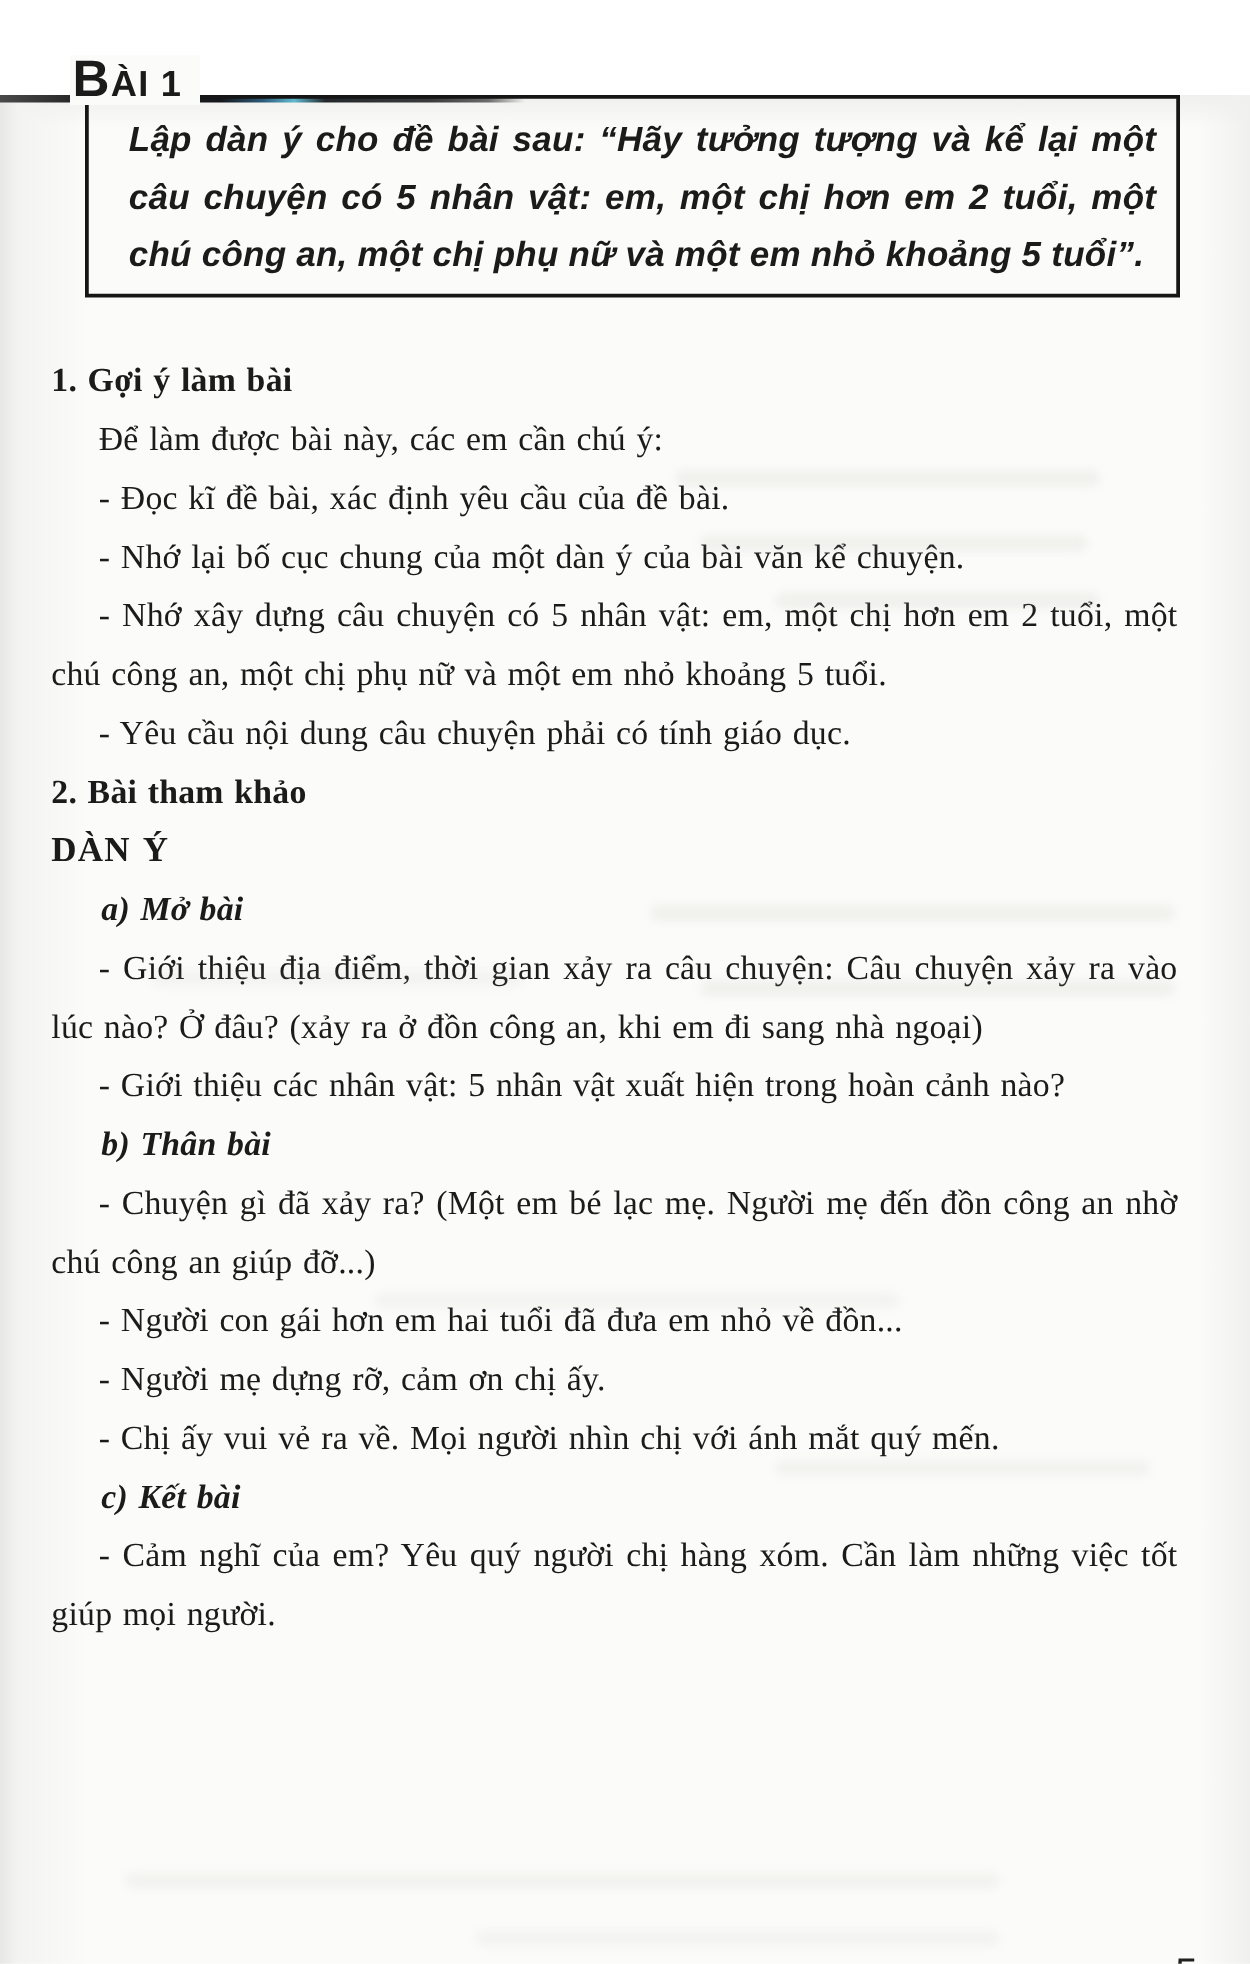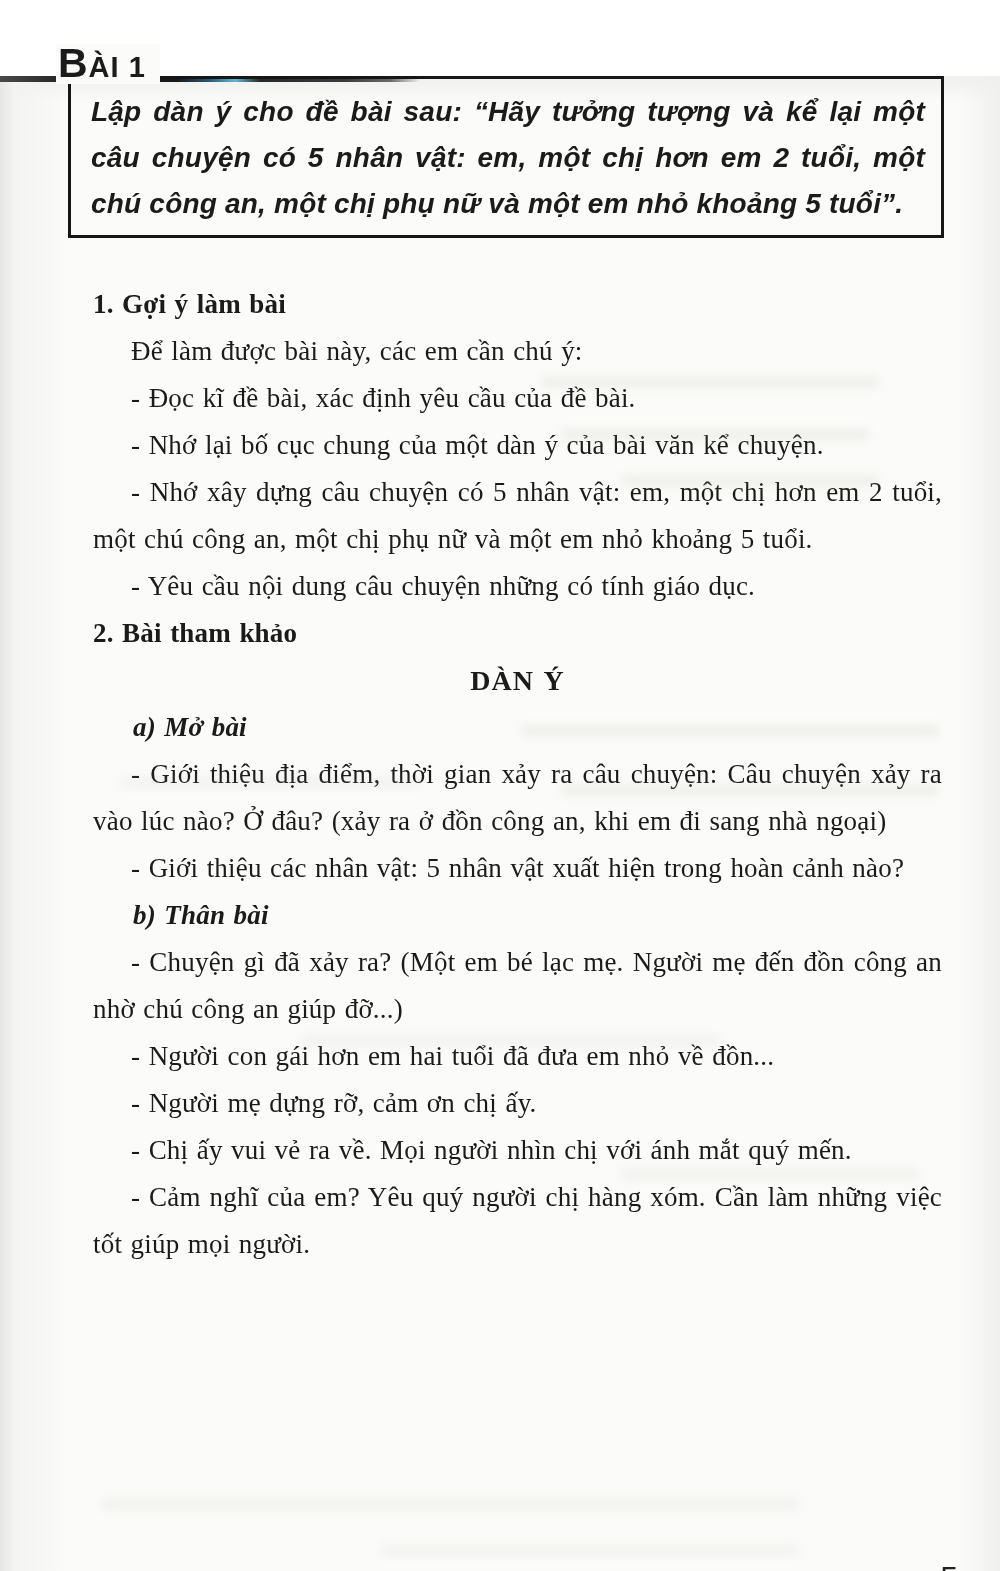--- a/index.html
+++ b/index.html
@@ -39,43 +39,43 @@
   .lesson-label {
     position:absolute; top:-32px; left:-12px;
     font-family:"Liberation Sans", sans-serif;
     font-weight:bold; font-size:29px; line-height:38px;
     letter-spacing:1px;
     background:#fbfbf9; padding:0 14px 0 2px; height:40px;
   }
   .lesson-label::first-letter { font-size:41px; }
   .prompt-box {
     border:3px solid #161616;
-    padding:10px 16px 8px 20px;
+    padding:10px 16px 8px 32px;
     box-shadow:0 0 0 0 transparent;
   }
   .prompt-box p {
     margin:0;
     font-family:"Liberation Sans", sans-serif;
     font-weight:bold; font-style:italic;
     font-size:28px; line-height:46px;
     text-align:justify;
     letter-spacing:.2px;
   }
 
   .content {
-    margin:43px 58px 0 93px;
+    margin:43px 58px 0 41px;
     font-size:27px; line-height:47px;
     letter-spacing:.2px; word-spacing:1.5px;
   }
   .content p { margin:0; }
   .para  { text-align:justify; text-indent:38px; }
   .headln { font-weight:bold; text-indent:0; }
   .sub   { font-weight:bold; font-style:italic; text-indent:40px;font-family:Liberation Serif, serif; }
   .center-title {
-    text-align:center; font-weight:bold;
+    text-align:left; font-weight:bold;
     font-size:28px; letter-spacing:1px; text-indent:0;
   }
 
   .page-number {
     position:absolute; right:42px; bottom:50px;
     font-family:"Liberation Sans", sans-serif;
     font-size:32px; color:#202020;
   }
 </style>
 </head>
@@ -103,34 +103,35 @@
     </div>
   </header>
 
   <main class="content">
 
     <p class="headln">1. Gợi ý làm bài</p>
     <p class="para">Để làm được bài này, các em cần chú ý:</p>
     <p class="para">- Đọc kĩ đề bài, xác định yêu cầu của đề bài.</p>
     <p class="para">- Nhớ lại bố cục chung của một dàn ý của bài văn kể chuyện.</p>
     <p class="para">- Nhớ xây dựng câu chuyện có 5 nhân vật: em, một chị hơn em 2 tuổi, một chú công an, một chị phụ nữ và một em nhỏ khoảng 5 tuổi.</p>
-    <p class="para">- Yêu cầu nội dung câu chuyện những có tính giáo dục.</p>
+    <p class="para">- Yêu cầu nội dung câu chuyện phải có tính giáo dục.</p>
 
     <p class="headln">2. Bài tham khảo</p>
     <p class="center-title">DÀN Ý</p>
 
     <p class="sub">a) Mở bài</p>
     <p class="para">- Giới thiệu địa điểm, thời gian xảy ra câu chuyện: Câu chuyện xảy ra vào lúc nào? Ở đâu? (xảy ra ở đồn công an, khi em đi sang nhà ngoại)</p>
     <p class="para">- Giới thiệu các nhân vật: 5 nhân vật xuất hiện trong hoàn cảnh nào?</p>
 
     <p class="sub">b) Thân bài</p>
     <p class="para">- Chuyện gì đã xảy ra? (Một em bé lạc mẹ. Người mẹ đến đồn công an nhờ chú công an giúp đỡ...)</p>
     <p class="para">- Người con gái hơn em hai tuổi đã đưa em nhỏ về đồn...</p>
     <p class="para">- Người mẹ dựng rỡ, cảm ơn chị ấy.</p>
     <p class="para">- Chị ấy vui vẻ ra về. Mọi người nhìn chị với ánh mắt quý mến.</p>
 
+    <p class="sub">c) Kết bài</p>
     <p class="para">- Cảm nghĩ của em? Yêu quý người chị hàng xóm. Cần làm những việc tốt giúp mọi người.</p>
 
   </main>
 
   <div class="page-number">5</div>
 
 </div>
 
 </body></html>

